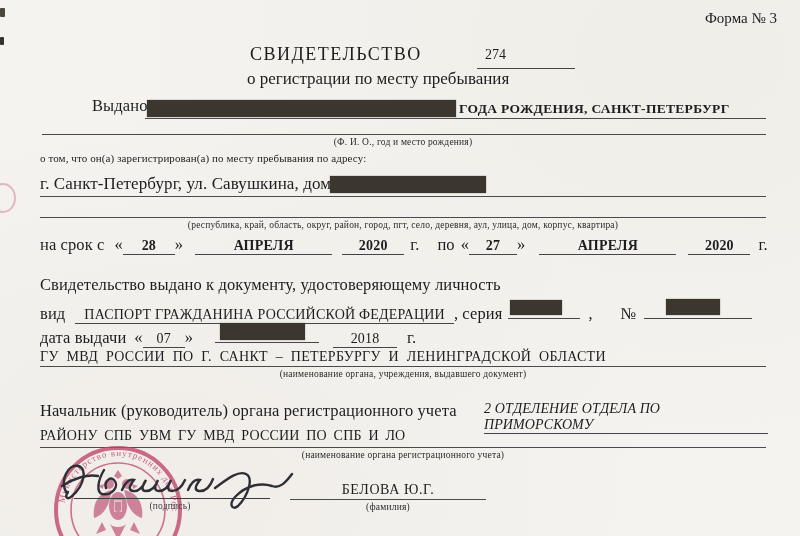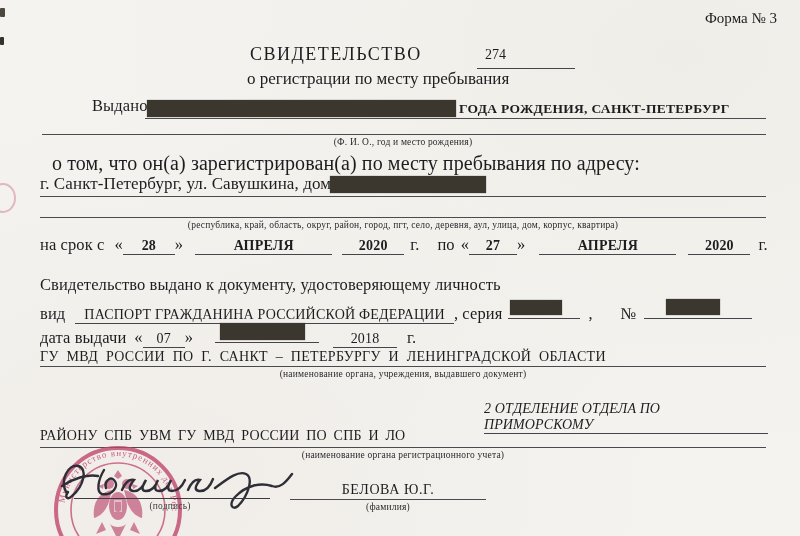--- a/index.html
+++ b/index.html
@@ -44,21 +44,21 @@
   <div class="abs" style="left:247px;top:69px;font-size:17px;">о регистрации по месту пребывания</div>
 
   <div class="abs body-text" style="left:92px;top:96px;text-align:right;">Выдано</div>
   <div class="abs redact" style="left:147px;top:100px;width:309px;height:17px;"></div>
   <div class="abs boldcaps" style="left:459px;top:101px;">ГОДА РОЖДЕНИЯ, САНКТ-ПЕТЕРБУРГ</div>
   <div class="abs hr" style="left:145px;top:118px;width:621px;"></div>
 
   <div class="abs hr" style="left:42px;top:134px;width:724px;"></div>
   <div class="abs caption center" style="left:40px;top:137px;width:726px;">(Ф. И. О., год и место рождения)</div>
 
-  <div class="abs body-text" style="left:52px;top:152px;font-size:20px;">о том, что он(а) зарегистрирован(а) по месту пребывания по адресу:</div>
+  <div class="abs body-text" style="left:40px;top:152px;font-size:11px;">о том, что он(а) зарегистрирован(а) по месту пребывания по адресу:</div>
 
   <div class="abs body-text" style="left:40px;top:174px;font-size:17px;">г. Санкт-Петербург, ул. Савушкина, дом</div>
   <div class="abs redact" style="left:330px;top:176px;width:156px;height:17px;"></div>
   <div class="abs hr" style="left:40px;top:196px;width:726px;"></div>
 
   <div class="abs hr" style="left:40px;top:217px;width:726px;"></div>
   <div class="abs caption center" style="left:40px;top:220px;width:726px;">(республика, край, область, округ, район, город, пгт, село, деревня, аул, улица, дом, корпус, квартира)</div>
 
   <div class="abs flexrow body-text" style="left:40px;top:235px;width:740px;">
     <span class="spacer" style="margin-right:10px;">на срок с</span>
@@ -102,20 +102,21 @@
       <span class="redact" style="position:absolute;left:5px;top:0;width:85px;height:17px;"></span>
     </span>
     <span class="seg caps" style="width:64px;margin-right:10px;">2018</span>
     <span class="spacer">г.</span>
   </div>
 
   <div class="abs caps" style="left:40px;top:349px;word-spacing:4px;letter-spacing:.3px;">ГУ МВД РОССИИ ПО Г. САНКТ – ПЕТЕРБУРГУ И ЛЕНИНГРАДСКОЙ ОБЛАСТИ</div>
   <div class="abs hr" style="left:40px;top:366px;width:726px;"></div>
   <div class="abs caption center" style="left:40px;top:369px;width:726px;">(наименование органа, учреждения, выдавшего документ)</div>
 
+  <div class="abs body-text" style="left:40px;top:401px;">Начальник (руководитель) органа регистрационного учета</div>
   <div class="abs caps uline" style="left:484px;top:401px;width:284px;letter-spacing:.1px;font-style:italic;">2 ОТДЕЛЕНИЕ ОТДЕЛА  ПО ПРИМОРСКОМУ</div>
   <div class="abs caps" style="left:40px;top:428px;word-spacing:3px;">РАЙОНУ СПБ УВМ  ГУ  МВД РОССИИ  ПО СПБ  И  ЛО</div>
   <div class="abs hr" style="left:40px;top:447px;width:726px;"></div>
   <div class="abs caption center" style="left:40px;top:450px;width:726px;">(наименование органа регистрационного учета)</div>
 
   <svg class="abs" style="left:52px;top:444px;opacity:.88;" width="132" height="132" viewBox="0 0 132 132">
     <defs>
       <path id="arcTop" d="M 12,66 A 54,54 0 1 1 120,66"></path>
       <path id="arcBottom" d="M 26,96 A 50,50 0 0 0 106,96"></path>
     </defs>

